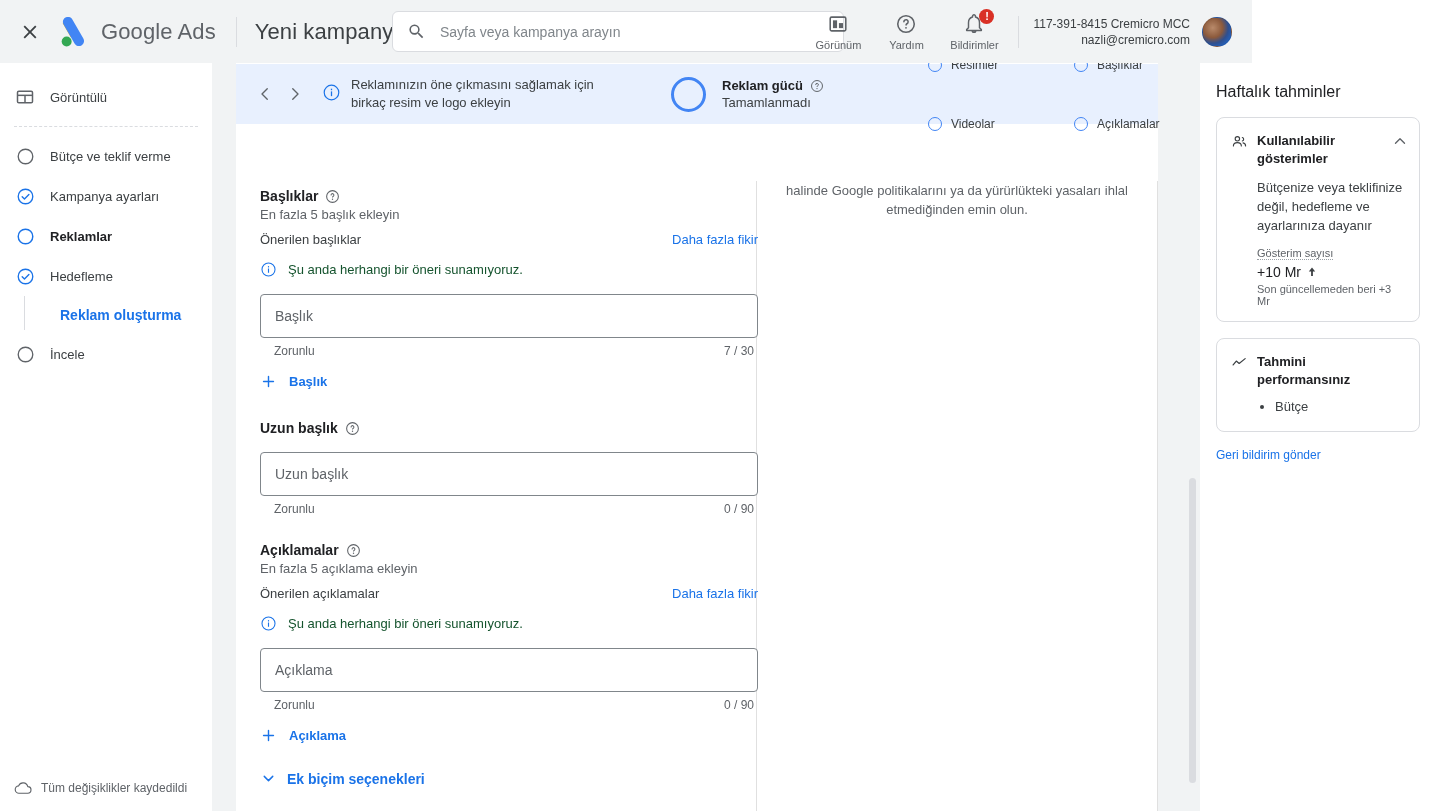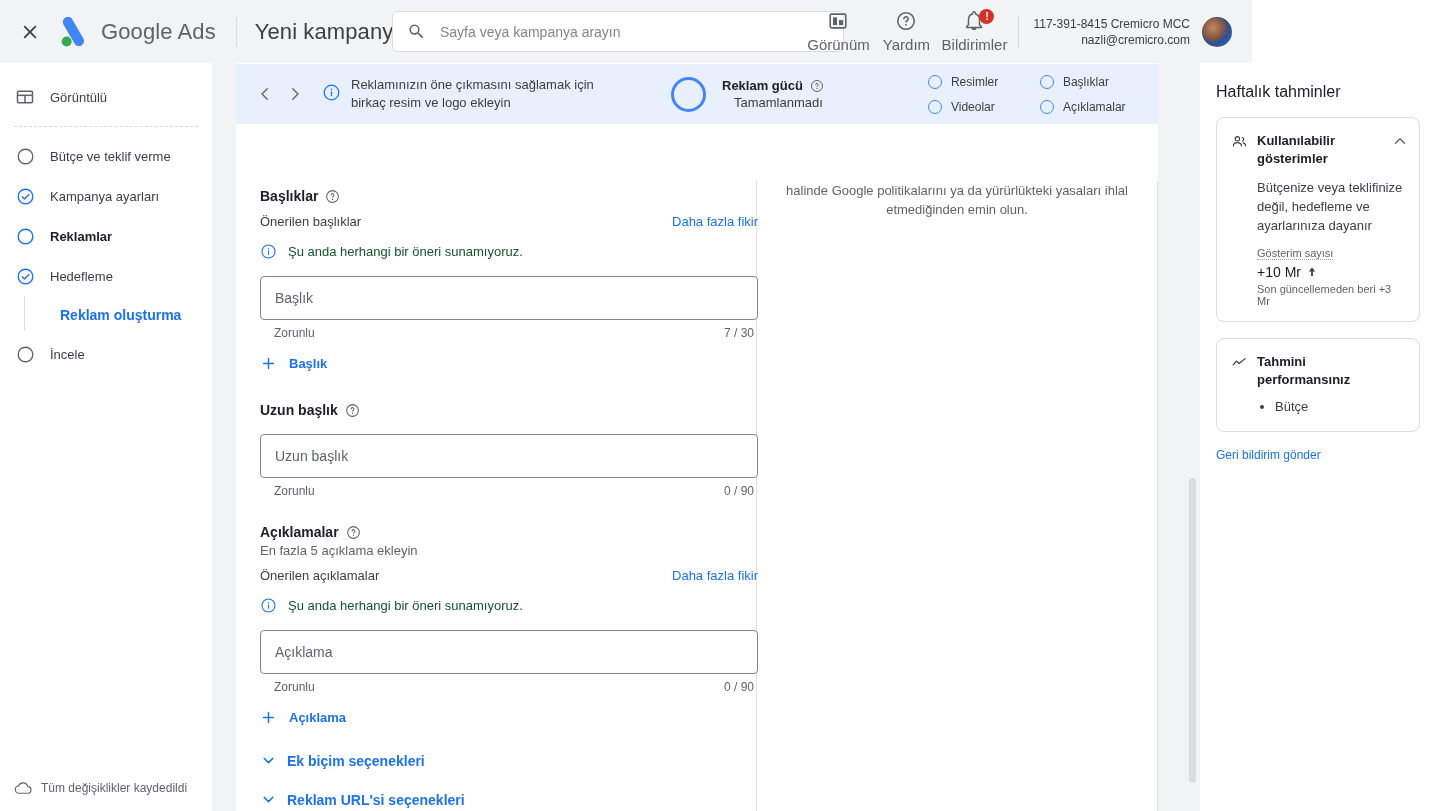--- a/index.html
+++ b/index.html
@@ -37,21 +37,21 @@
 
   .top-actions {
     position: absolute; right: 0; top: 0; height: 63px;
     display: flex; align-items: center;
   }
   .tool-btn {
     width: 64px; height: 56px; display: flex; flex-direction: column;
     align-items: center; justify-content: center; cursor: pointer;
     color: #5f6368; position: relative; margin: 0 2px;
   }
-  .tool-lbl { font-size: 15px; margin-top: 4px; color: #5f6368; }
+  .tool-lbl { font-size: 11px; margin-top: 4px; color: #5f6368; }
   .badge-dot {
     position: absolute; top: 5px; right: 12px; width: 15px; height: 15px;
     background: #d93025; border-radius: 50%; color: #fff; font-size: 11px;
     font-weight: bold; display: flex; align-items: center; justify-content: center;
     line-height: 1;
   }
   .acct-sep { width: 1px; height: 32px; background: #dadce0; margin: 0 14px 0 10px; }
   .acct { text-align: right; font-size: 12px; color: #3c4043; line-height: 16px; cursor: pointer; }
   .avatar {
     width: 30px; height: 30px; border-radius: 50%; margin: 0 20px 0 12px;
@@ -111,24 +111,24 @@
     font-size: 13px; color: #3c4043; line-height: 18px; width: 258px; flex: none;
   }
   .strength-group { display: flex; align-items: center; margin-left: 62px; flex: none; }
   .strength-ring {
     width: 35px; height: 35px; border-radius: 50%;
     border: 3px solid #4285f4; flex: none;
   }
   .strength-meta { margin-left: 16px; }
   .strength-title { font-size: 13px; font-weight: bold; color: #202124;
                     display: flex; align-items: center; }
-  .strength-sub { font-size: 13px; color: #3c4043; margin-top: 2px; margin-left: 12px; }
+  .strength-sub { font-size: 13px; color: #3c4043; margin-top: 2px; }
   .checklist {
     margin-left: 104px; display: grid; grid-template-columns: 112px 112px;
-    grid-template-rows: 25px 25px; align-items: center;
+    grid-template-rows: 25px 25px; align-items: center; gap: 34px;
   }
   .chk-item { display: flex; align-items: center; font-size: 12px; color: #3c4043; }
   .chk-circle {
     width: 14px; height: 14px; border-radius: 50%; border: 1.6px solid #4285f4;
     margin-right: 9px; flex: none;
   }
 
   
   .preview-tail {
     position: absolute; left: 520px; top: 118px; width: 402px;
@@ -431,20 +431,21 @@
         <div class="fld-head">
           <span>Başlıklar</span>
           <span class="help-ico">
             <svg width="15" height="15" viewBox="0 0 24 24">
               <circle cx="12" cy="12" r="9.4" fill="none" stroke="#5f6368" stroke-width="1.7"></circle>
               <path d="M12 16.4v.01" stroke="#5f6368" stroke-width="2.2" stroke-linecap="round"></path>
               <path d="M9.8 9.7a2.2 2.2 0 114 1.2c-.6.8-1.5 1.1-1.7 2" fill="none" stroke="#5f6368" stroke-width="1.7" stroke-linecap="round"></path>
             </svg>
           </span>
         </div>
+        <div class="fld-hint">En fazla 5 başlık ekleyin</div>
         <div class="sugg-row">
           <span class="sugg-lbl">Önerilen başlıklar</span>
           <span class="link-blue">Daha fazla fikir</span>
         </div>
         <div class="note-row">
           <svg width="17" height="17" viewBox="0 0 24 24">
             <circle cx="12" cy="12" r="9.2" fill="none" stroke="#1a73e8" stroke-width="1.5"></circle>
             <rect x="11.2" y="10.6" width="1.6" height="6" fill="#1a73e8"></rect>
             <rect x="11.2" y="7.2" width="1.6" height="1.9" fill="#1a73e8"></rect>
           </svg>

